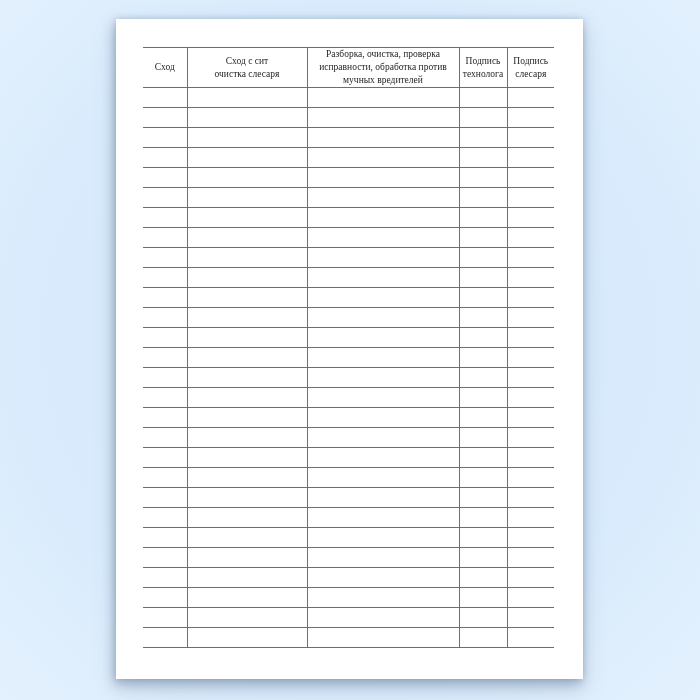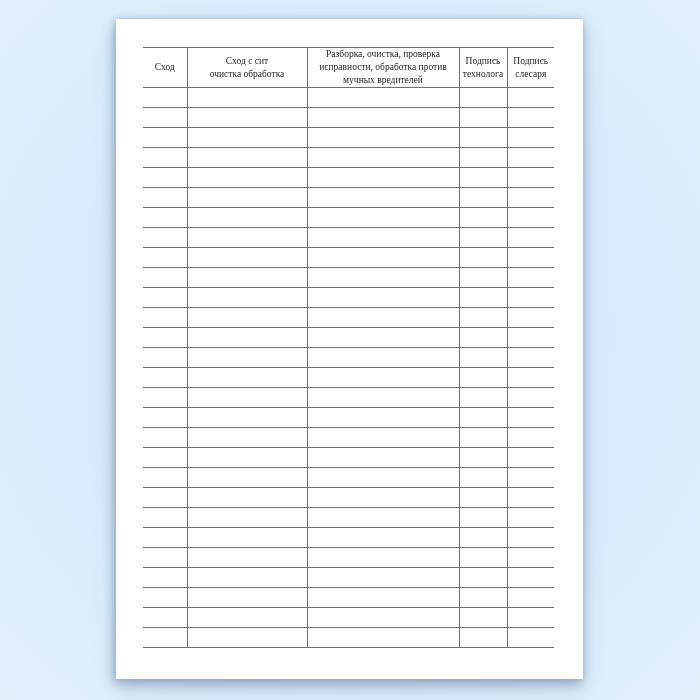--- a/index.html
+++ b/index.html
@@ -72,21 +72,21 @@
         <col style="width:44px">
         <col style="width:120px">
         <col style="width:152px">
         <col style="width:48px">
         <col style="width:47px">
       </colgroup>
       <thead>
         <tr>
           <th>Сход</th>
           <th>Сход с сит
-очистка обработка</th>
+очистка слесаря</th>
           <th>Разборка, очистка, проверка
 исправности, обработка против
 мучных вредителей</th>
           <th>Подпись
 технолога</th>
           <th>Подпись
 слесаря</th>
         </tr>
       </thead>
       <tbody id="log-body">

